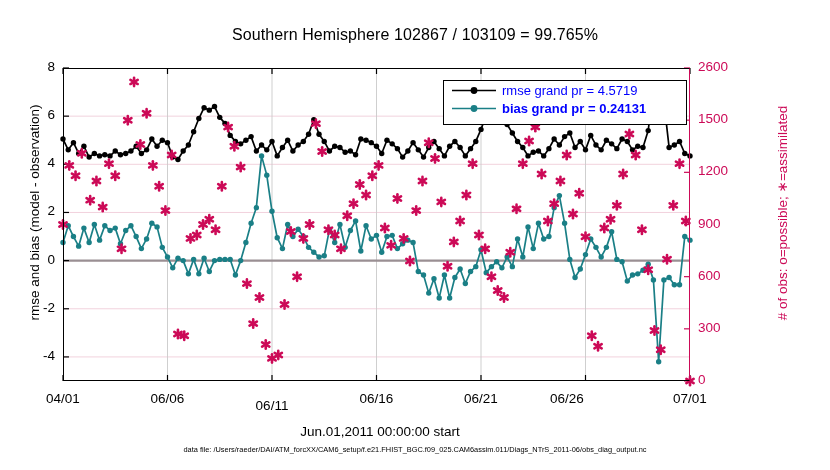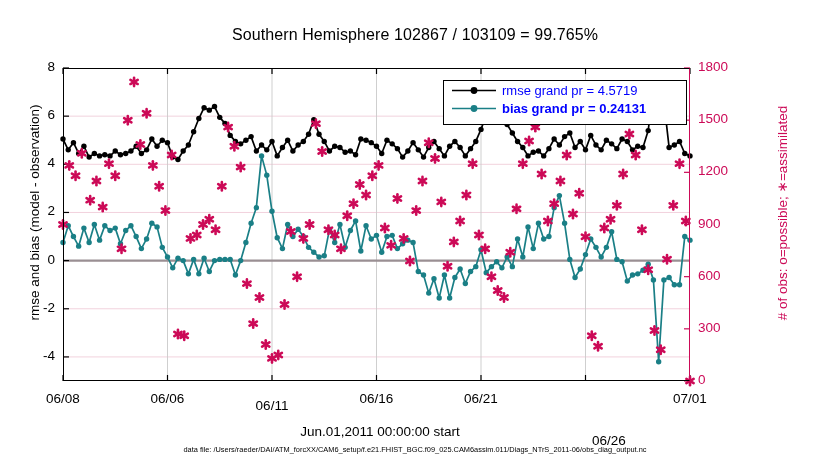--- a/index.html
+++ b/index.html
@@ -899,36 +899,36 @@
       <div class="ytick-left" style="left: 15px; top: 59px;">8</div>
       <div class="ytick-left" style="left: 15px; top: 107.154px;">6</div>
       <div class="ytick-left" style="left: 15px; top: 155.308px;">4</div>
       <div class="ytick-left" style="left: 15px; top: 203.462px;">2</div>
       <div class="ytick-left" style="left: 15px; top: 251.615px;">0</div>
       <div class="ytick-left" style="left: 15px; top: 299.769px;">-2</div>
       <div class="ytick-left" style="left: 15px; top: 347.923px;">-4</div>
     </div>
 
   <div id="right-ticks">
-      <div class="ytick-right" style="left: 698px; top: 59px;">1800</div>
+      <div class="ytick-right" style="left: 698px; top: 59px;">2600</div>
       <div class="ytick-right" style="left: 698px; top: 111.167px;">1500</div>
       <div class="ytick-right" style="left: 698px; top: 163.333px;">1200</div>
       <div class="ytick-right" style="left: 698px; top: 215.5px;">900</div>
       <div class="ytick-right" style="left: 698px; top: 267.667px;">600</div>
       <div class="ytick-right" style="left: 698px; top: 319.833px;">300</div>
       <div class="ytick-right" style="left: 698px; top: 372px;">0</div>
     </div>
 
   <div id="x-ticks">
-      <div class="xtick" style="left: 28px; top: 391px;">06/08</div>
+      <div class="xtick" style="left: 28px; top: 391px;">04/01</div>
       <div class="xtick" style="left: 132.5px; top: 391px;">06/06</div>
       <div class="xtick" style="left: 237px; top: 398px;">06/11</div>
       <div class="xtick" style="left: 341.5px; top: 391px;">06/16</div>
       <div class="xtick" style="left: 446px; top: 391px;">06/21</div>
-      <div class="xtick" style="left: 574px; top: 391px; margin-top: 42px;">06/26</div>
+      <div class="xtick" style="left: 532px; top: 391px;">06/26</div>
       <div class="xtick" style="left: 655px; top: 391px;">07/01</div>
     </div>
 
   <div class="ylabel-left">rmse and bias (model - observation)</div>
   <div class="ylabel-right"># of obs: o=possible; ∗=assimilated</div>
   <div class="xlabel">Jun.01,2011 00:00:00 start</div>
 
   <div class="legend">
     <div class="legend-row" style="top:0px;">
       <svg class="legend-sample" viewBox="0 0 48 19">

